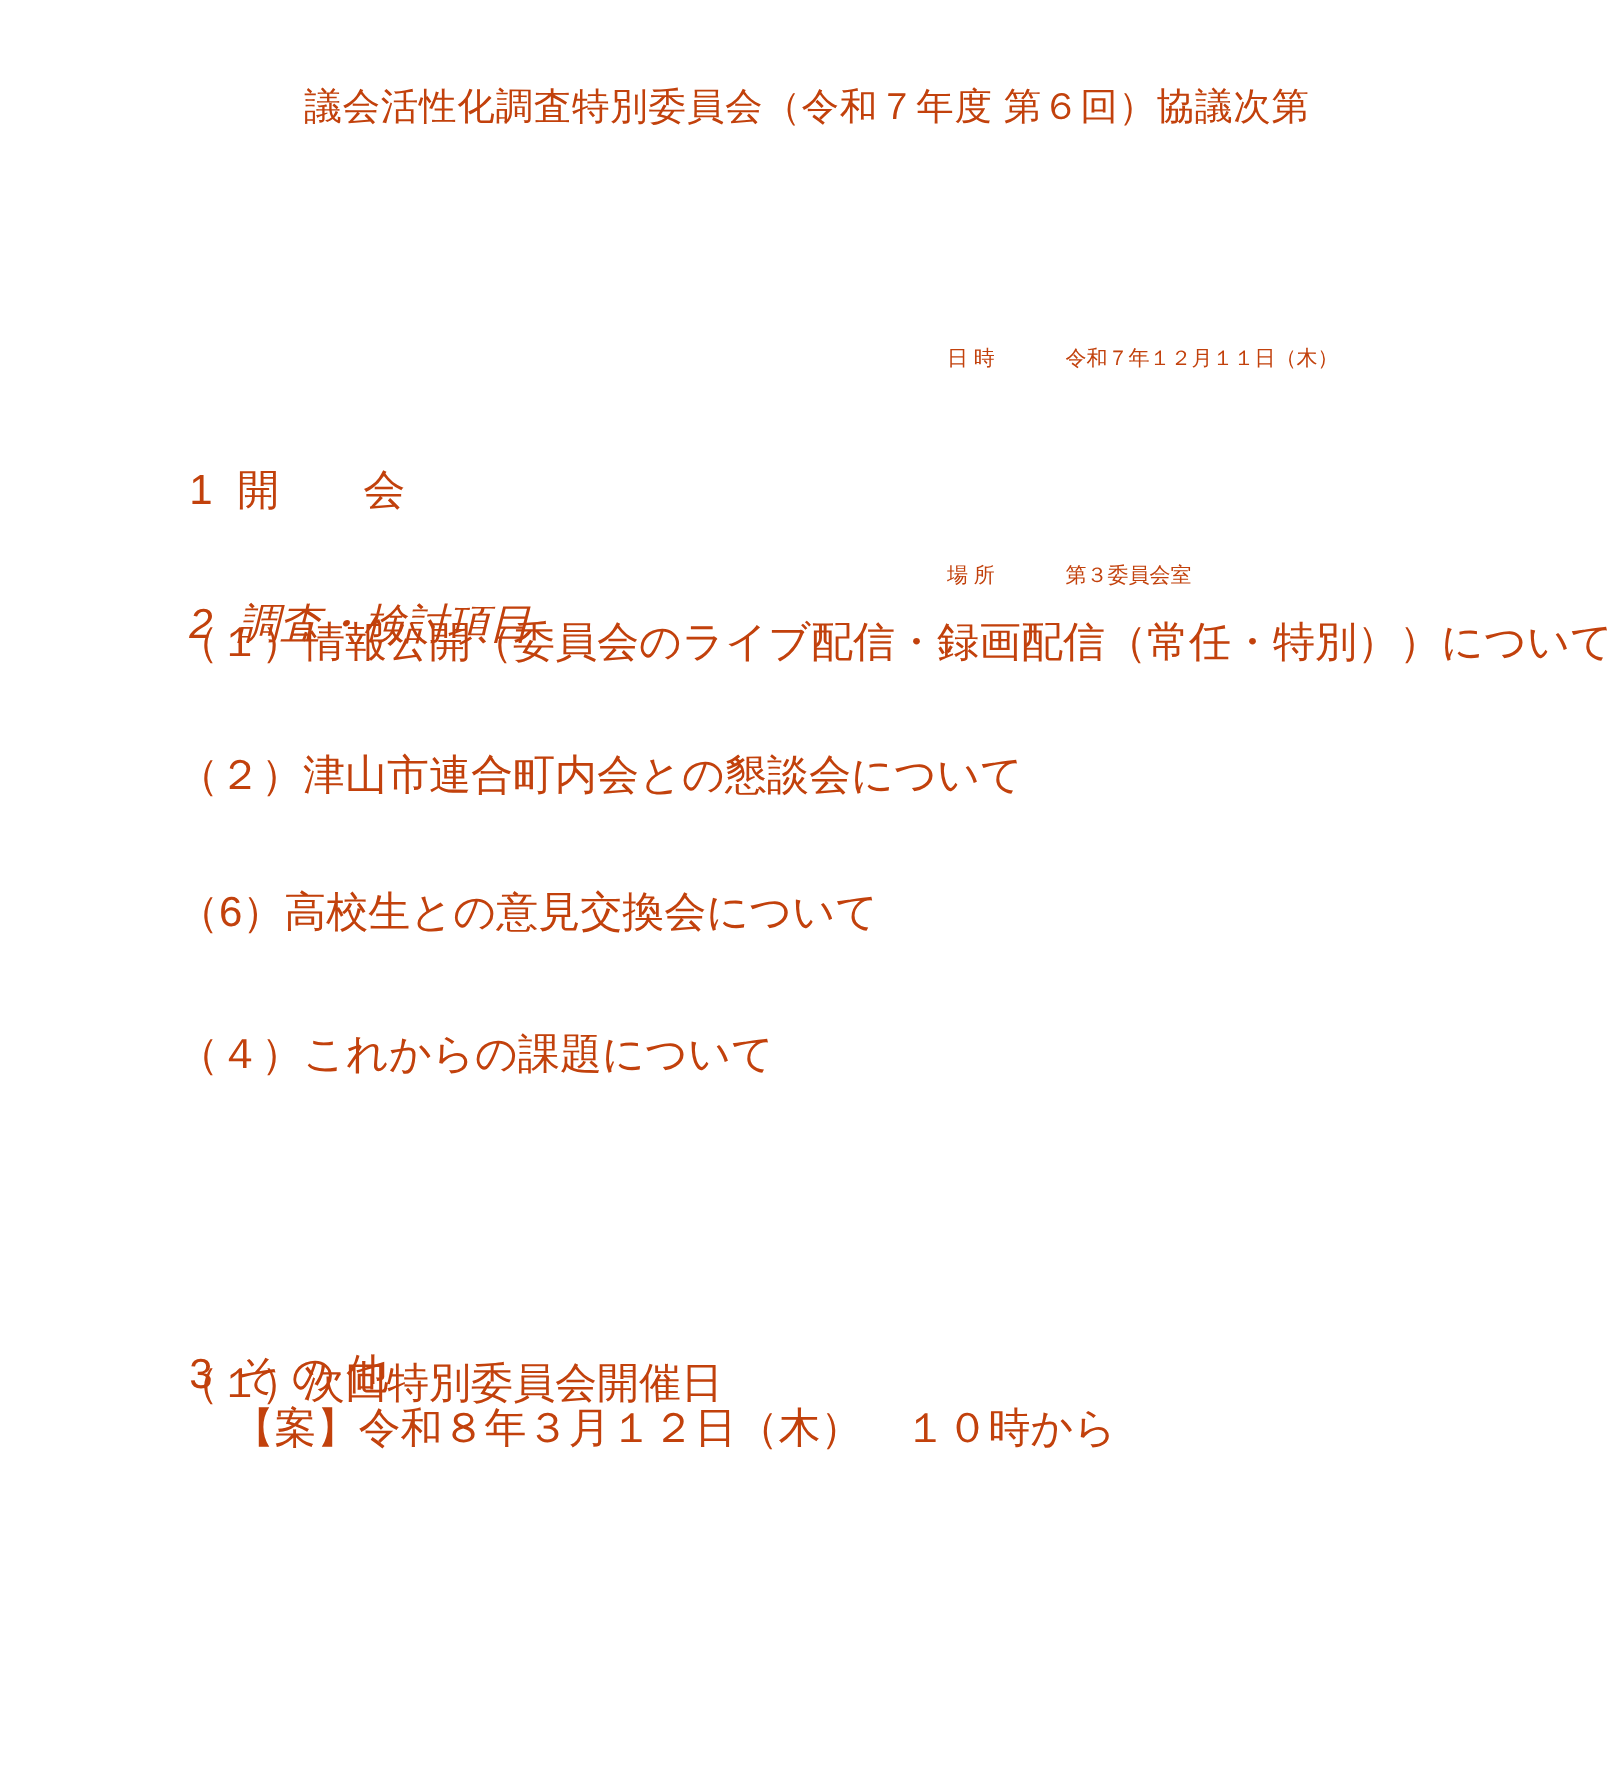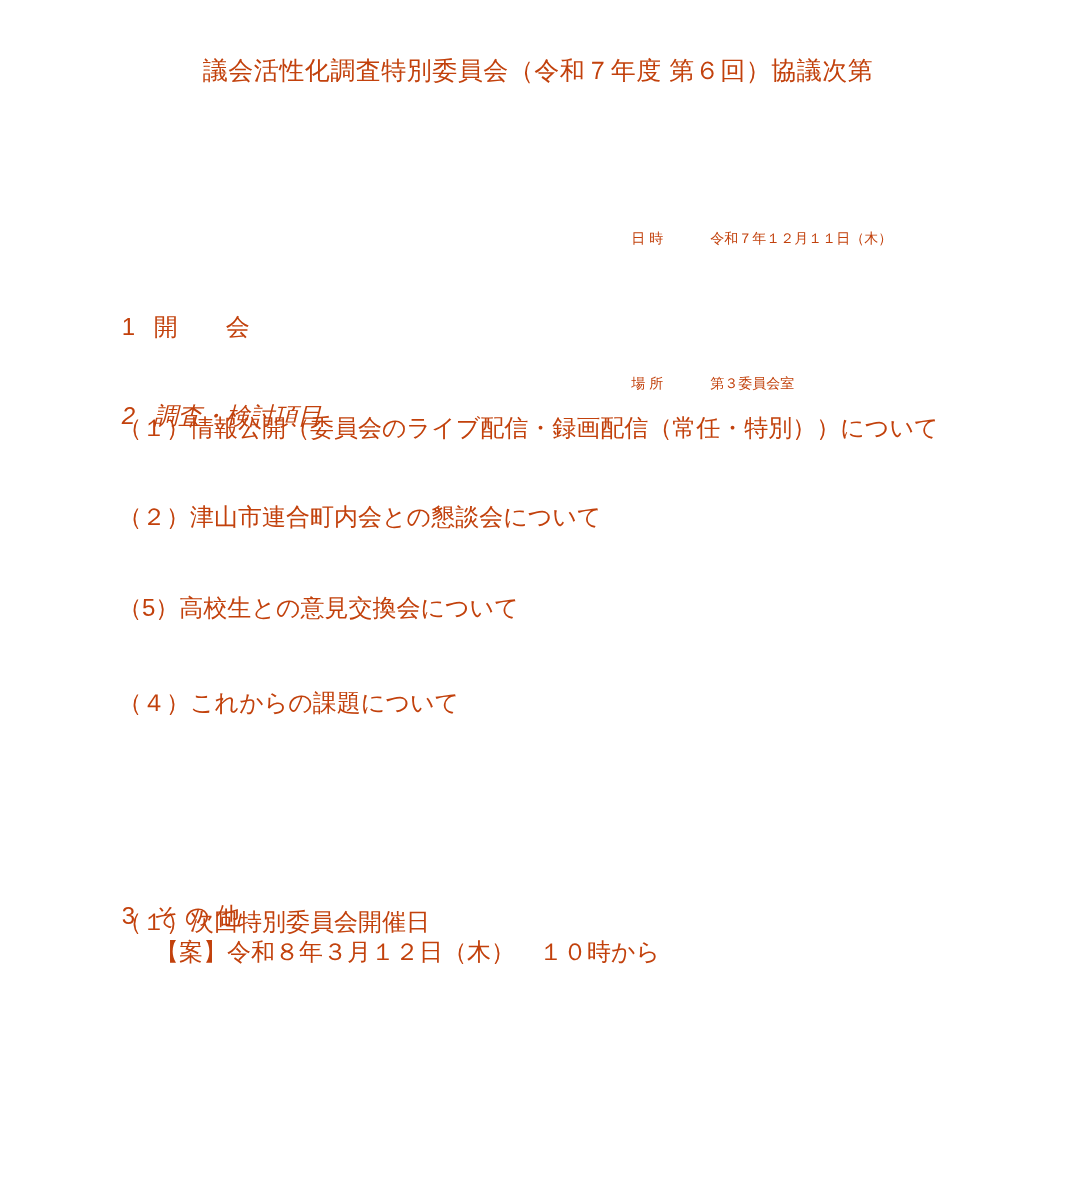--- a/index.html
+++ b/index.html
@@ -38,21 +38,21 @@
   }
   .meta-row { display: block; }
   .meta-label {
     display: inline-block;
     width: 79px;
     white-space: pre;
   }
   .meta-indent { margin-left: 79px; }
   .line {
     position: absolute;
-    font-size: 24px;
+    font-size: 28px;
     line-height: 24px;
     white-space: pre;
   }
   .item-no {
     display: inline-block;
     width: 32px;
     white-space: pre;
   }
   
   .l-item1   { left: 95px;  top: 291px; }
@@ -88,21 +88,21 @@
   </div>
 
   <div class="line l-item2">
     <span class="item-no">2</span><span>調査・検討項目</span>
   </div>
 
   <div class="line l-s2-1">（１）情報公開（委員会のライブ配信・録画配信（常任・特別））について</div>
 
   <div class="line l-s2-2">（２）津山市連合町内会との懇談会について</div>
 
-  <div class="line l-s2-3">（5）高校生との意見交換会について</div>
+  <div class="line l-s2-3">（6）高校生との意見交換会について</div>
 
   <div class="line l-s2-4">（４）これからの課題について</div>
 
 
   <div class="line l-item3">
     <span class="item-no">3</span><span>そ の 他</span>
   </div>
 
   <div class="line l-s3-1">（１）次回特別委員会開催日</div>
 

